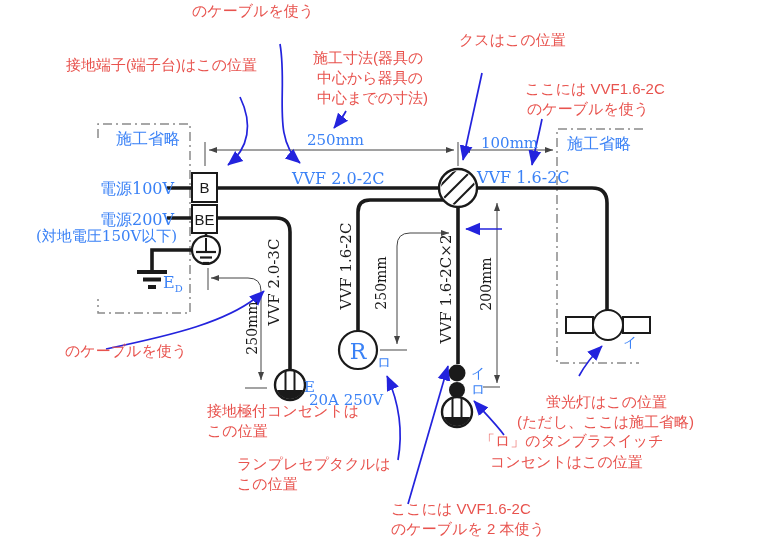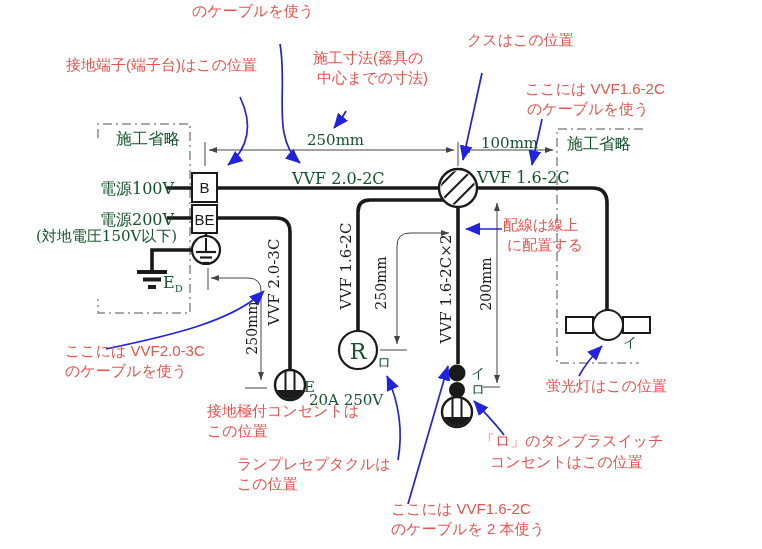--- a/index.html
+++ b/index.html
@@ -1,21 +1,21 @@
 <!DOCTYPE html>
 <html><head>
 <meta charset="utf-8">
 <style>
   html,body{margin:0;padding:0;background:#fff;}
   #stage{position:relative;width:762px;height:549px;background:#fff;overflow:hidden;
          font-family:"Liberation Sans",sans-serif;}
   #stage svg{position:absolute;left:0;top:0;}
   .ann{position:absolute;color:#e8534e;font:15px/20px "Liberation Sans",sans-serif;white-space:nowrap;}
   .ann div{white-space:nowrap;}
-  .slabel{position:absolute;color:#14532d;font:16px "DejaVu Serif",serif;white-space:nowrap;}
+  .slabel{position:absolute;color:#3b82f6;font:16px "DejaVu Serif",serif;white-space:nowrap;}
   .slabel.small{font-size:15px;}
   .slabel.tiny{font-size:14px;}
   .rlabel{position:absolute;color:#1a1a1a;font:15px "DejaVu Serif",serif;white-space:nowrap;
           transform:translate(-50%,-50%) rotate(-90deg);}
   .boxletter{position:absolute;display:flex;align-items:center;justify-content:center;
              color:#1a1a1a;font:15px "Liberation Sans",sans-serif;}
   .center{transform:translate(-50%,-50%);}
   sub{font-size:10px;}
 </style>
 </head>
@@ -169,50 +169,47 @@
 <div class="slabel tiny" style="left:623px;top:334px">イ</div>
 
 <div class="ann" style="left:192px;top:1px">
   <div>のケーブルを使う</div>
 </div>
 <div class="ann" style="left:58px;top:55px">
   <div style="margin-left:8px">接地端子(端子台)はこの位置</div>
 </div>
 <div class="ann" style="left:313px;top:48px">
   <div>施工寸法(器具の</div>
+  <div style="margin-left:4px">中心から器具の</div>
   <div style="margin-left:4px">中心までの寸法)</div>
 </div>
 <div class="ann" style="left:455px;top:30px">
-  <div style="margin-left:12px">クスはこの位置</div>
+  <div style="margin-left:4px">クスはこの位置</div>
 </div>
 <div class="ann" style="left:525px;top:79px">
   <div>ここには VVF1.6-2C</div>
   <div style="margin-left:2px">のケーブルを使う</div>
 </div>
-<div class="ann" style="left:503px;top:215px">
-  <div>配線は線上</div>
-  <div style="margin-left:4px">に配置する</div>
-</div>
 <div class="ann" style="left:65px;top:341px">
-  <div>ここには VVF2.0-3C</div>
   <div>のケーブルを使う</div>
 </div>
 <div class="ann" style="left:207px;top:401px">
   <div>接地極付コンセントは</div>
   <div>この位置</div>
 </div>
 <div class="ann" style="left:237px;top:454px">
   <div>ランプレセプタクルは</div>
   <div>この位置</div>
 </div>
 <div class="ann" style="left:391px;top:499px">
   <div>ここには VVF1.6-2C</div>
   <div>のケーブルを 2 本使う</div>
 </div>
 <div class="ann" style="left:480px;top:430px;line-height:21px">
   <div>「ロ」のタンブラスイッチ</div>
   <div style="margin-left:10px">コンセントはこの位置</div>
 </div>
-<div class="ann" style="left:517px;top:376px">
+<div class="ann" style="left:517px;top:392px">
   <div style="margin-left:29px">蛍光灯はこの位置</div>
+  <div>(ただし、ここは施工省略)</div>
 </div>
 
 </div>
 
 </body></html>

